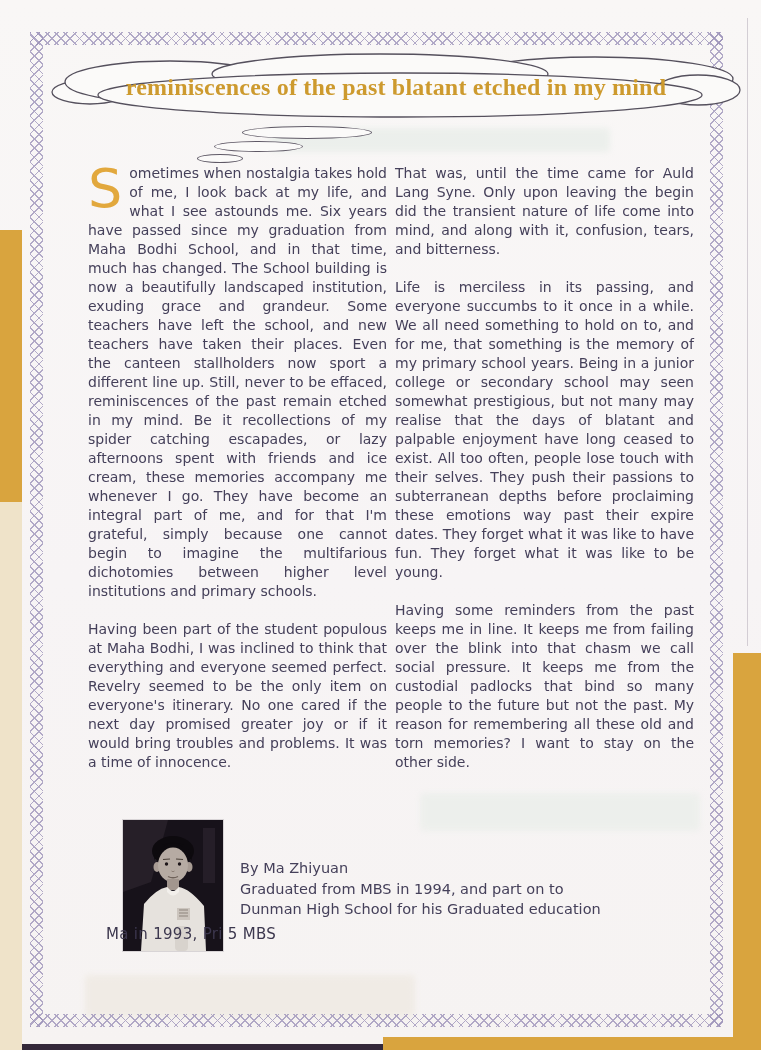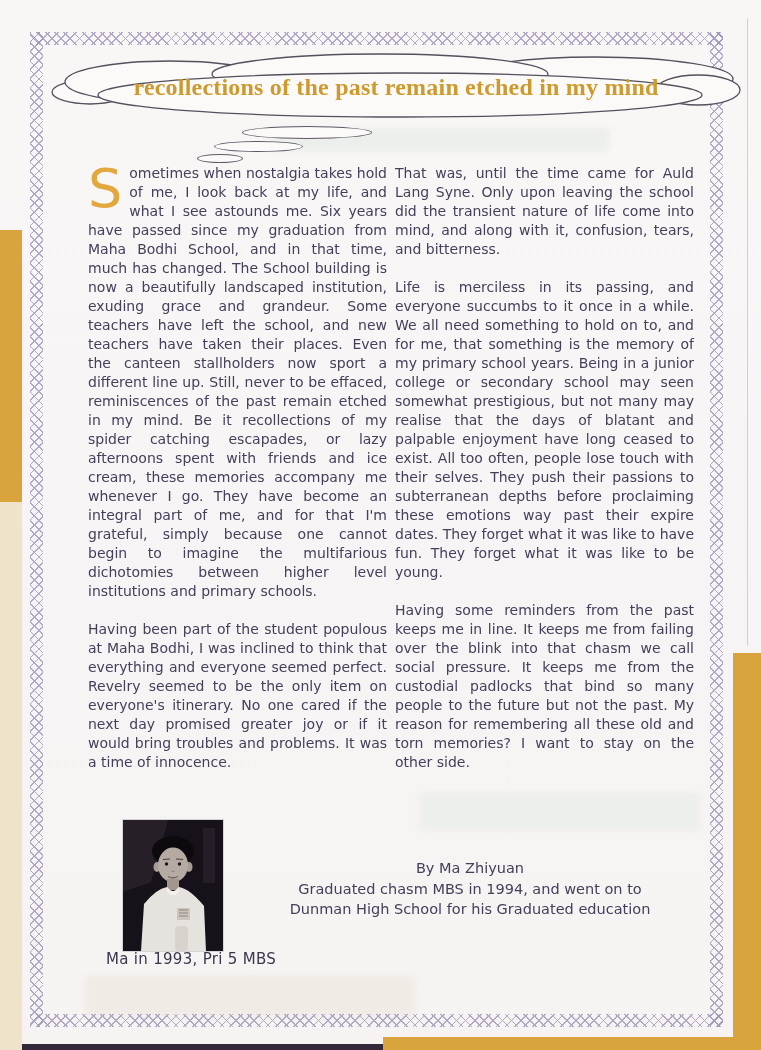--- a/index.html
+++ b/index.html
@@ -66,28 +66,28 @@
     float:left;
     font-size:54px;line-height:46px;
     color:#e2a83d;
     padding:2px 7px 0 0;
     font-weight:400;
   }
 
   
   .photo{left:123px;top:820px;width:100px;height:131px;box-shadow:0 0 0 1px #d8d4d6;}
   .caption{
-    left:106px;top:950px;width:240px;
+    left:106px;top:925px;width:240px;
     font-size:15px;color:#3c374e;letter-spacing:.3px;
   }
 
   
   .byline{
     left:240px;top:858px;width:460px;
-    text-align:center;
+    text-align:left;
     font-size:14.5px;line-height:20.5px;color:#45405a;
   }
 </style>
 </head>
 <body>
 
 <div class="page">
 
   <div class="abs ghost ghost1"></div>
   <div class="abs ghost ghost2"></div>
@@ -108,32 +108,32 @@
   <svg class="abs cloud-svg" viewBox="0 0 692 74">
     <g fill="#fbfaf9" stroke="#55505d" stroke-width="1.3">
       <ellipse cx="40" cy="40" rx="38" ry="12"></ellipse>
       <ellipse cx="120" cy="30" rx="105" ry="21"></ellipse>
       <ellipse cx="545" cy="27" rx="138" ry="22"></ellipse>
       <ellipse cx="648" cy="38" rx="42" ry="15"></ellipse>
       <ellipse cx="330" cy="22" rx="168" ry="20"></ellipse>
       <ellipse cx="350" cy="43" rx="302" ry="22"></ellipse>
     </g>
   </svg>
-  <div class="abs banner-title">recollections of the past remain etched in my mind</div>
+  <div class="abs banner-title">reminiscences of the past blatant etched in my mind</div>
   <div class="abs trail trail1"></div>
   <div class="abs trail trail2"></div>
   <div class="abs trail trail3"></div>
 
   <div class="abs columns">
     <div class="col">
       <p><span class="dropcap">S</span><span>ometimes when nostalgia takes hold of me, I look back at my life, and what I see astounds me. Six years have passed since my graduation from Maha Bodhi School, and in that time, much has changed. The School building is now a beautifully landscaped institution, exuding grace and grandeur. Some teachers have left the school, and new teachers have taken their places. Even the canteen stallholders now sport a different line up. Still, never to be effaced, reminiscences of the past remain etched in my mind. Be it recollections of my spider catching escapades, or lazy afternoons spent with friends and ice cream, these memories accompany me whenever I go. They have become an integral part of me, and for that I'm grateful, simply because one cannot begin to imagine the multifarious dichotomies between higher level institutions and primary schools.</span></p>
       <p>Having been part of the student populous at Maha Bodhi, I was inclined to think that everything and everyone seemed perfect. Revelry seemed to be the only item on everyone's itinerary. No one cared if the next day promised greater joy or if it would bring troubles and problems. It was a time of innocence.</p>
     </div>
     <div class="col">
-      <p>That was, until the time came for Auld Lang Syne. Only upon leaving the school did the transient nature of life come into mind, and along with it, confusion, tears, and bitterness.</p>
+      <p>That was, until the time came for Auld Lang Syne. Only upon leaving the begin did the transient nature of life come into mind, and along with it, confusion, tears, and bitterness.</p>
       <p>Life is merciless in its passing, and everyone succumbs to it once in a while. We all need something to hold on to, and for me, that something is the memory of my primary school years. Being in a junior college or secondary school may seen somewhat prestigious, but not many may realise that the days of blatant and palpable enjoyment have long ceased to exist. All too often, people lose touch with their selves. They push their passions to subterranean depths before proclaiming these emotions way past their expire dates. They forget what it was like to have fun. They forget what it was like to be young.</p>
       <p>Having some reminders from the past keeps me in line. It keeps me from failing over the blink into that chasm we call social pressure. It keeps me from the custodial padlocks that bind so many people to the future but not the past. My reason for remembering all these old and torn memories? I want to stay on the other side.</p>
     </div>
   </div>
 
   <svg class="abs photo" viewBox="0 0 100 131">
     <rect x="0" y="0" width="100" height="131" fill="#17121a"></rect>
     <polygon points="0,0 45,0 28,62 0,72" fill="#2e2630" opacity="0.65"></polygon>
     <rect x="80" y="8" width="12" height="55" fill="#251e28"></rect>
     <ellipse cx="50" cy="31" rx="21" ry="15" fill="#0d0a0e"></ellipse>
@@ -151,17 +151,17 @@
     <path d="M18,131 L21,84 Q33,69 44,67 L50,73 L56,67 Q67,69 81,86 L83,131 Z" fill="#e6e2dd"></path>
     <path d="M44,67 Q50,75 56,67 L56,72 Q50,79 44,72 Z" fill="#f2efeb"></path>
     <rect x="54" y="88" width="13" height="12" fill="#c9c2ba" opacity="0.9"></rect>
     <path d="M56,90 h9 M56,93 h9 M56,96 h9" stroke="#8d847c" stroke-width="1" fill="none"></path>
     <rect x="52" y="106" width="13" height="25" rx="4" fill="#d8d3cd"></rect>
   </svg>
   <div class="abs caption">Ma in 1993, Pri 5 MBS</div>
 
   <div class="abs byline">
     <div>By Ma Zhiyuan</div>
-    <div>Graduated chasm MBS in 1994, and went on to</div>
+    <div>Graduated from MBS in 1994, and part on to</div>
     <div>Dunman High School for his Graduated education</div>
   </div>
 
 </div>
 
 </body></html>

